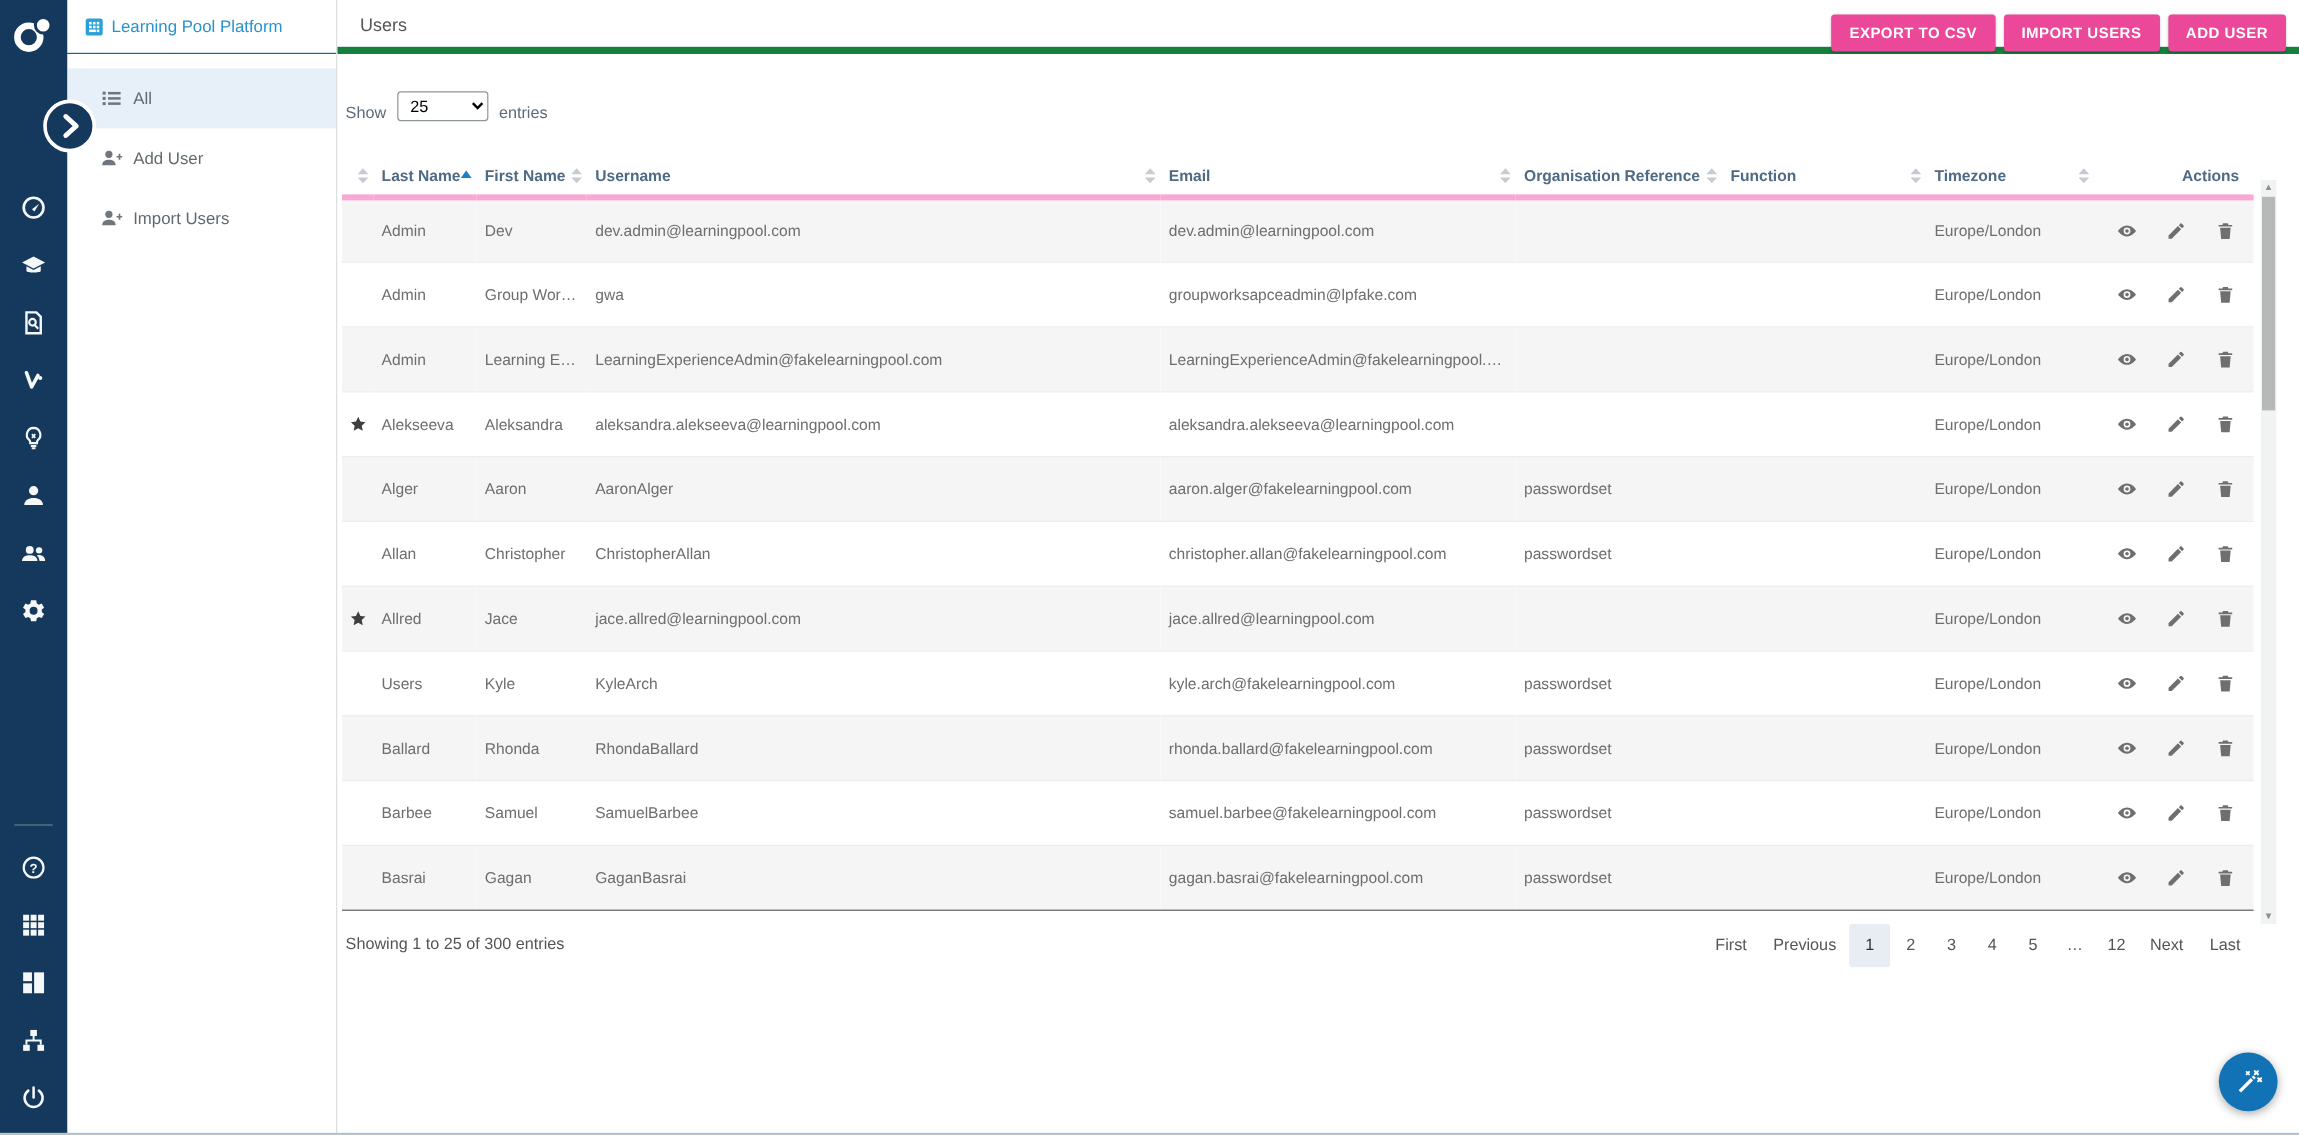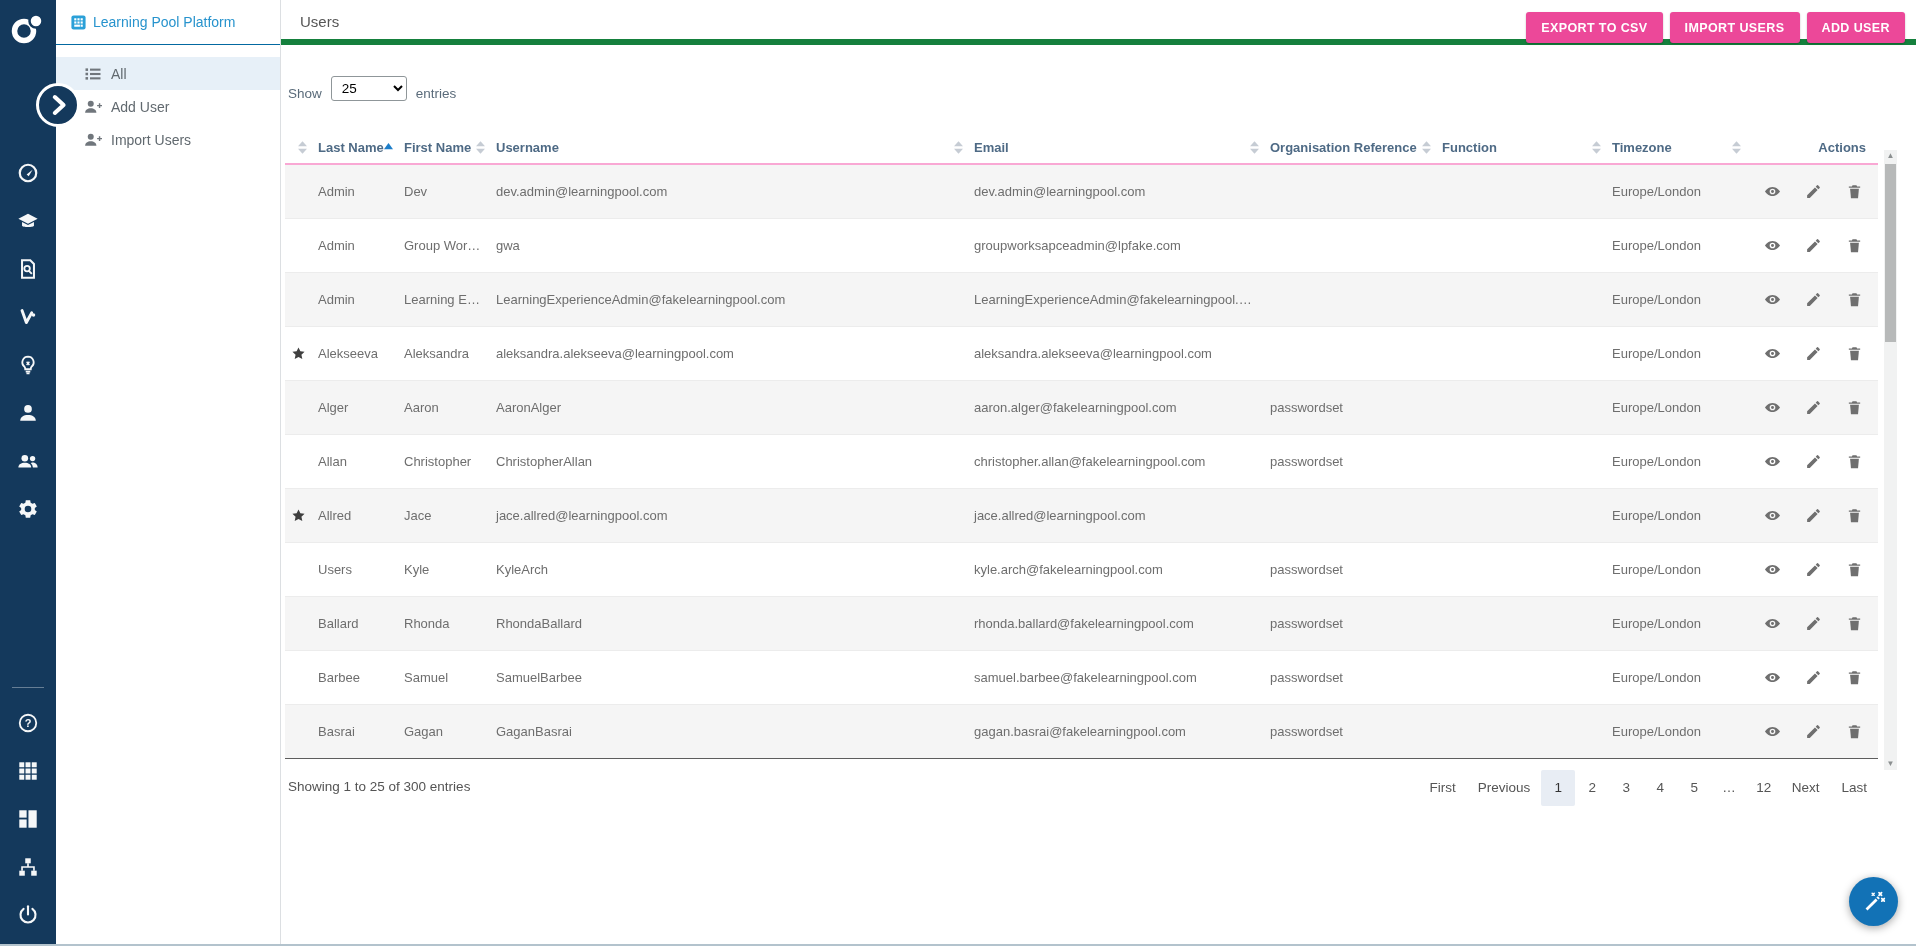--- a/index.html
+++ b/index.html
@@ -17,21 +17,21 @@
   .rail-icons.bottom { top:712px; }
   .ric svg, .logo svg, .rail-toggle svg { width:100%; height:100%; display:block; }
 
   
   .sidebar { position:fixed; left:56px; top:0; width:225px; height:946px; background:#fff;
     border-right:1px solid #dcdfe2; z-index:10; }
   .sb-header { height:45px; border-bottom:1px solid #0369a1; display:flex; align-items:center; padding-left:14px; gap:6px; }
   .sb-header .plat-ic { width:17px; height:17px; }
   .sb-header .plat-label { color:#2793cd; font-size:14px; }
   .sb-items { padding-top:12px; }
-  .sb-item { height:33px; display:flex; align-items:center; padding-left:28px; gap:9px; cursor:pointer; color:#61696f; font-size:14px; }
+  .sb-item { height:50px; display:flex; align-items:center; padding-left:28px; gap:9px; cursor:pointer; color:#61696f; font-size:14px; }
   .sb-item.active { background:#e7f0f8; }
   .sb-ic { width:18px; height:18px; flex:0 0 18px; }
   .sb-ic svg { width:100%; height:100%; display:block; }
 
   
   .main { position:fixed; left:281px; top:0; right:0; bottom:0; background:#fff; }
   .topbar { position:absolute; left:0; right:0; top:0; height:45px; border-bottom:6px solid #15803d;
     display:flex; align-items:center; }
   .page-title { position:absolute; left:19px; top:13px; font-size:15px; font-weight:400; color:#565656; }
   .topbar-buttons { position:absolute; right:11px; top:12px; display:flex; gap:7px; }
@@ -47,21 +47,21 @@
     color:#000000; padding-left:6px; font-family:"Liberation Sans",sans-serif; background:#fff; }
   .search-group { position:absolute; left:210px; right:0; top:0; display:flex; align-items:center; gap:8px; }
   .search-label { color:#5a7086; font-size:13.5px; flex:0 0 auto; }
   .search-input { flex:1; height:30px; border:1px solid #c8cdd2; border-radius:15px; padding:0 14px;
     font-size:13px; color:#444; outline:none; }
 
   
   .tbl-wrap { position:absolute; left:4px; right:38px; top:132px; }
   table { width:100%; border-collapse:collapse; table-layout:fixed; }
   thead th { height:32px; font-size:13px; font-weight:600; color:#4e6a85; text-align:left;
-    border-bottom:2px solid #f9a8d4; cursor:pointer; position:relative; padding:0 4px 0 7px; }
+    border-bottom:5px solid #f9a8d4; cursor:pointer; position:relative; padding:0 4px 0 7px; }
   thead th .th-inner { display:flex; align-items:center; justify-content:space-between; }
   thead th.col-actions { cursor:default; }
   thead th.col-actions .th-inner { justify-content:flex-end; padding-right:8px; }
   .sort-glyph { width:9px; height:13px; flex:0 0 9px; }
   .sort-glyph polygon { fill:#c6ccd4; }
   .sort-glyph.asc polygon { fill:#1d7ec9; }
   tbody td { height:54px; font-size:13px; color:#6e6e6e; padding:0 6px 0 7px; white-space:nowrap;
     overflow:hidden; text-overflow:ellipsis; border-bottom:1px solid #ececec; }
   tbody tr:nth-child(odd) { background:#f5f5f5; }
   tbody tr:last-child td { border-bottom:none; }

